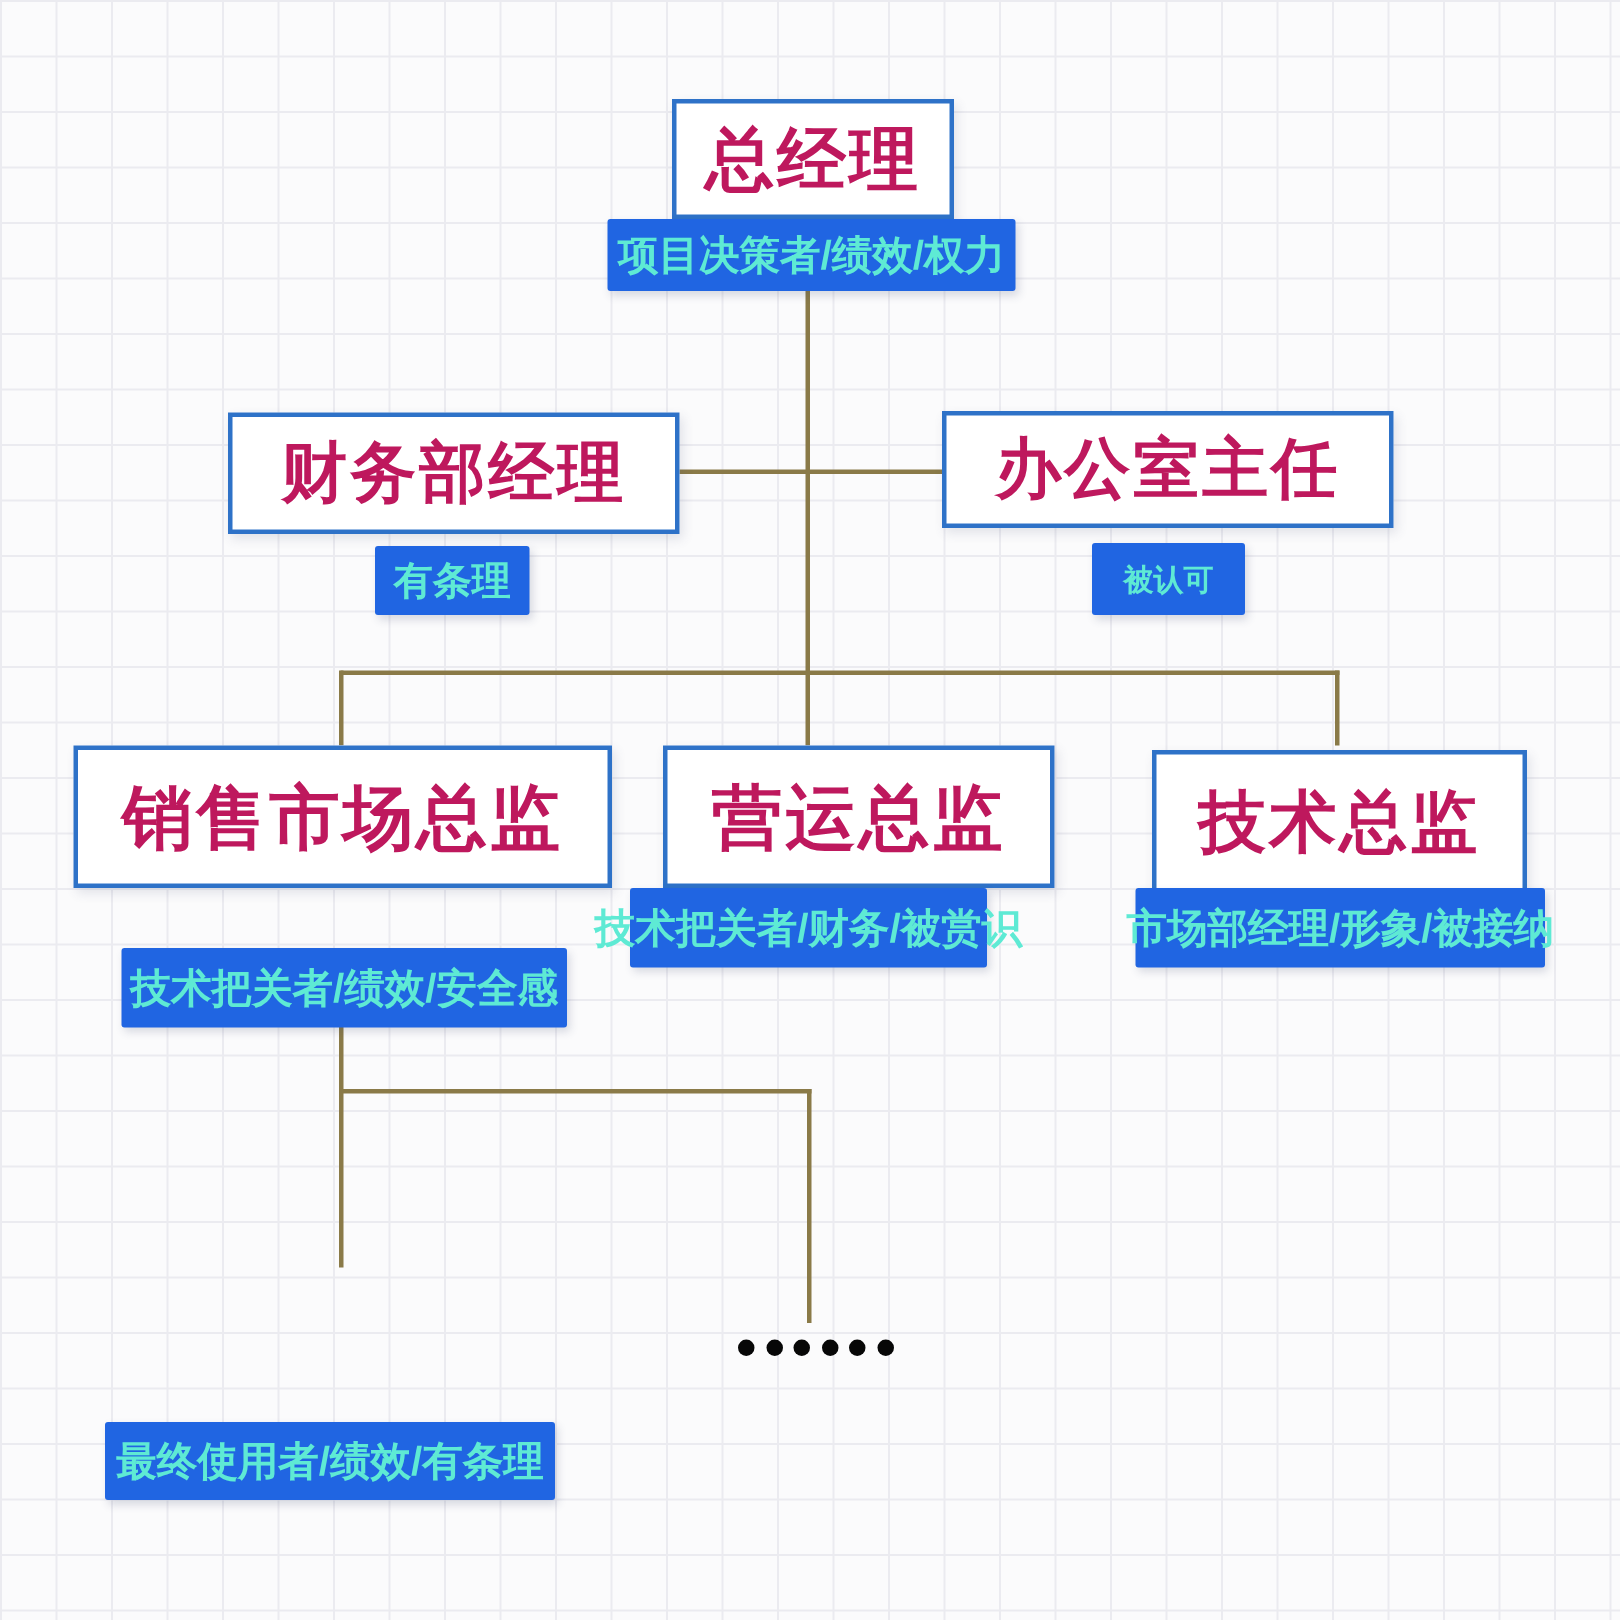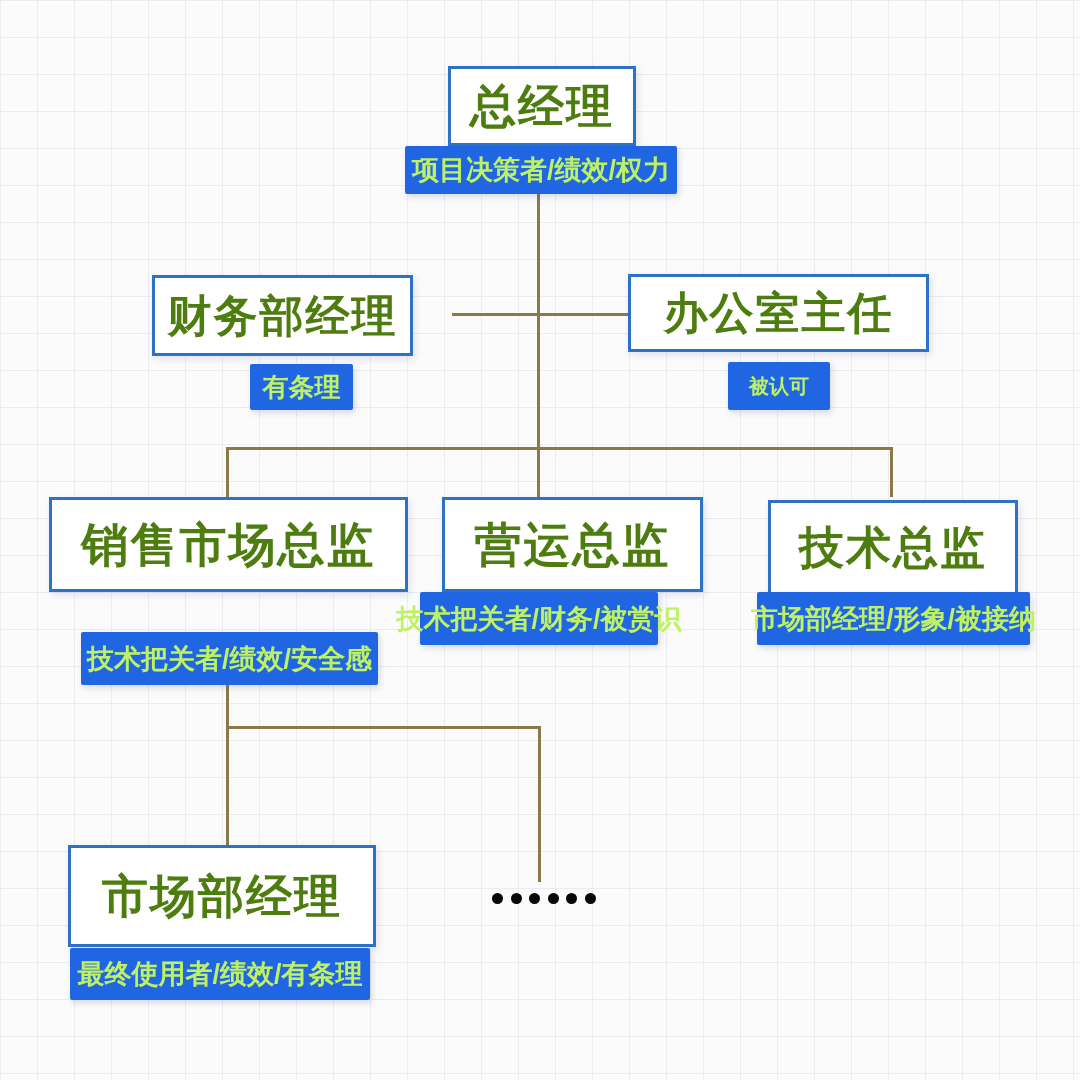--- a/index.html
+++ b/index.html
@@ -23,48 +23,48 @@
     position:absolute;
     background:#ffffff;
     border:3px solid #2e72c8;
     box-sizing:border-box;
     display:flex;align-items:center;justify-content:center;
     box-shadow:2px 3px 7px rgba(70,80,110,0.14);
     z-index:3;
   }
   .node-title{
     font-weight:900;
-    color:#4d7c0f;
+    color:#be185d;
     letter-spacing:2px;
     white-space:nowrap;
     line-height:1;
   }
   .tagline{
     position:absolute;
     background:#2065e2;
-    color:#bef264;
+    color:#5eead4;
     display:flex;align-items:center;justify-content:center;
     font-weight:700;
     white-space:nowrap;
     box-sizing:border-box;
     border-radius:2px;
     box-shadow:2px 3px 6px rgba(60,70,110,0.18);
     z-index:3;
   }
   .connector{
     position:absolute;
     background:#8a7a48;
     z-index:1;
   }
   
   .gm-box{left:448px;top:66px;width:188px;height:80px;}
   .gm-box .node-title{font-size:46px;}
   .gm-label{left:405px;top:146px;width:272px;height:48px;font-size:27px;}
 
-  .fin-box{left:152px;top:275px;width:261px;height:81px;}
+  .fin-box{left:152px;top:275px;width:301px;height:81px;}
   .fin-box .node-title{font-size:44px;}
   .fin-label{left:250px;top:364px;width:103px;height:46px;font-size:26px;}
 
   .office-box{left:628px;top:274px;width:301px;height:78px;}
   .office-box .node-title{font-size:44px;}
   .office-label{left:728px;top:362px;width:102px;height:48px;font-size:20px;}
 
   .sales-box{left:49px;top:497px;width:359px;height:95px;}
   .sales-box .node-title{font-size:47px;}
   .sales-label{left:81px;top:592px;width:297px;height:53px;font-size:27px;margin-top:40px;}
@@ -137,23 +137,20 @@
   <div class="node-box ops-box">
     <span class="node-title">营运总监</span>
   </div>
   <div class="tagline ops-label">技术把关者/财务/被赏识</div>
 
   <div class="node-box tech-box">
     <span class="node-title">技术总监</span>
   </div>
   <div class="tagline tech-label">市场部经理/形象/被接纳</div>
 
-  <div class="node-box market-box">
-    <span class="node-title">市场部经理</span>
-  </div>
   <div class="tagline market-label">最终使用者/绩效/有条理</div>
 
   <div class="ellipsis" role="img" aria-label="……">
     <span class="dot"></span>
     <span class="dot"></span>
     <span class="dot"></span>
     <span class="dot"></span>
     <span class="dot"></span>
     <span class="dot"></span>
   </div>

